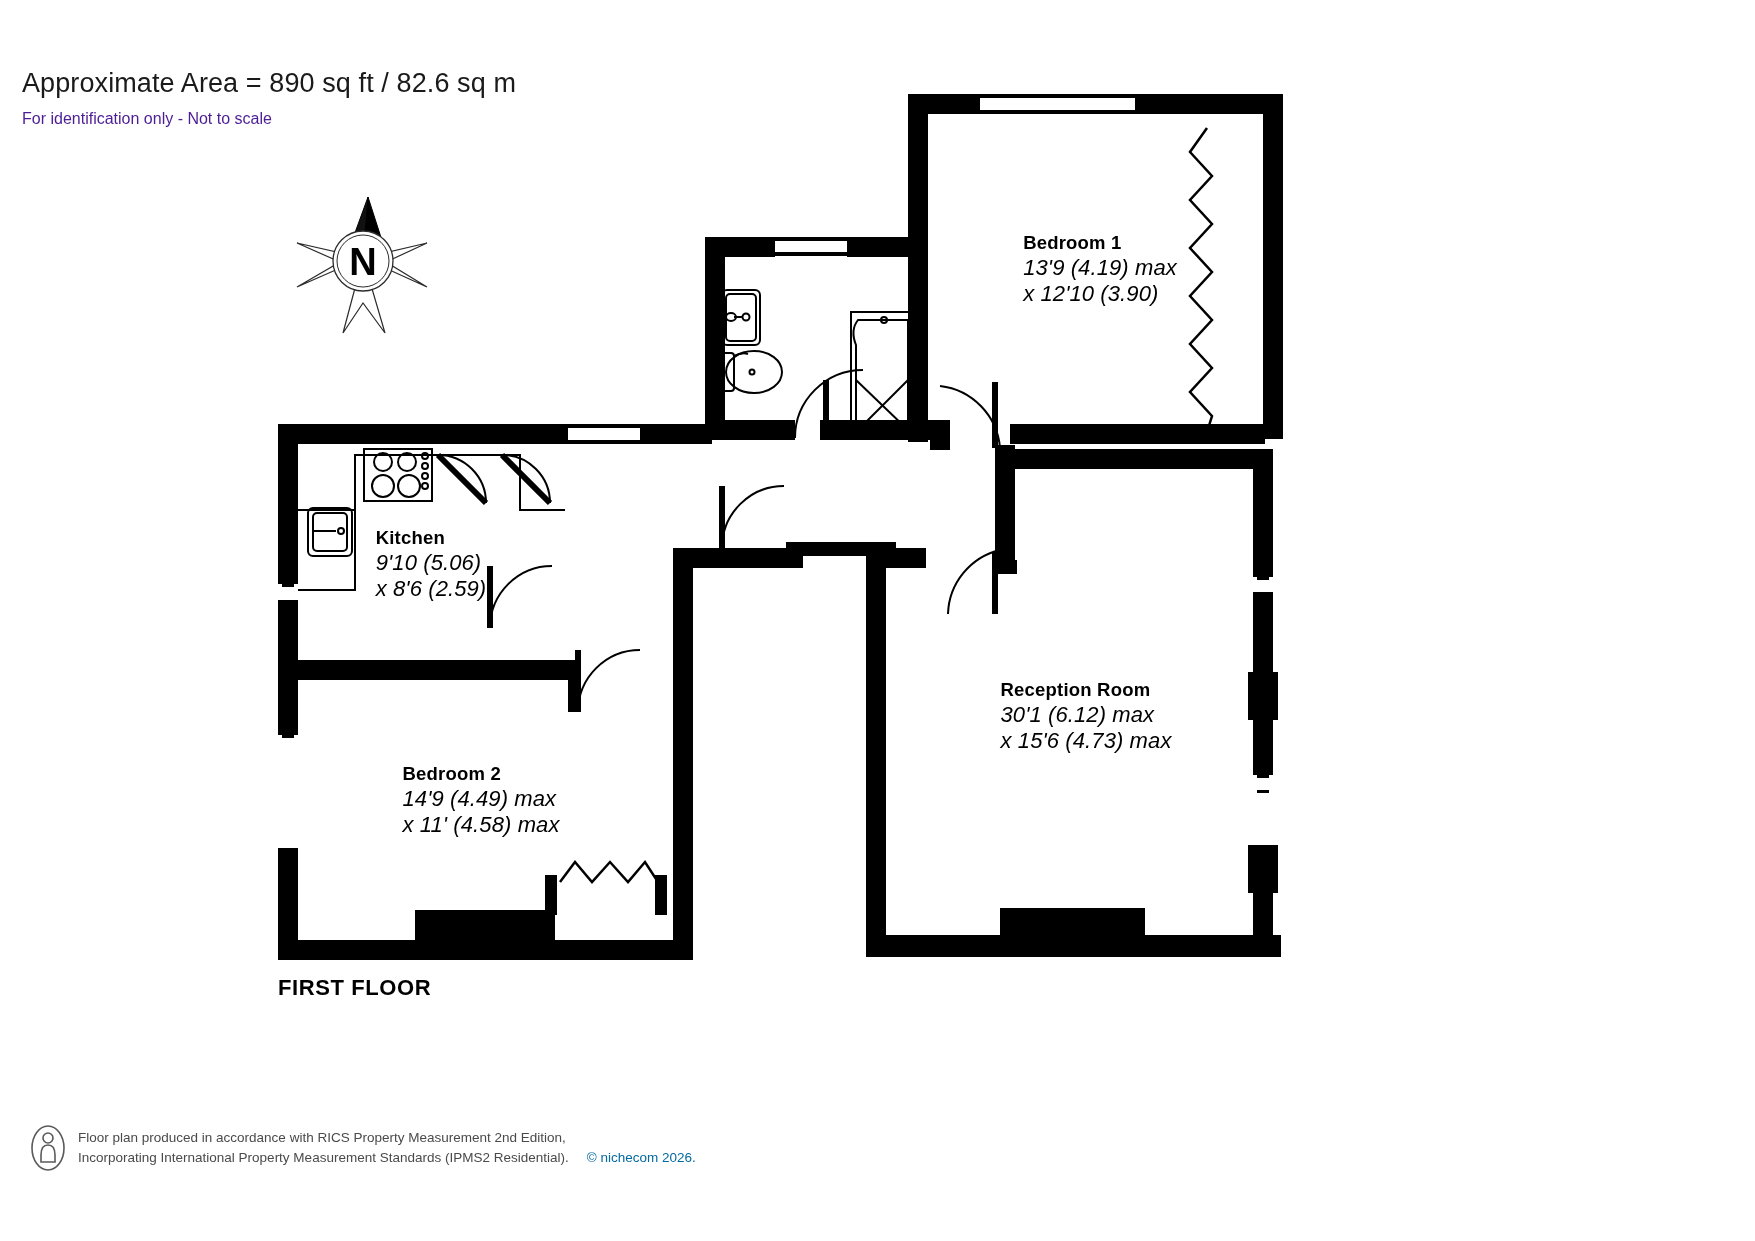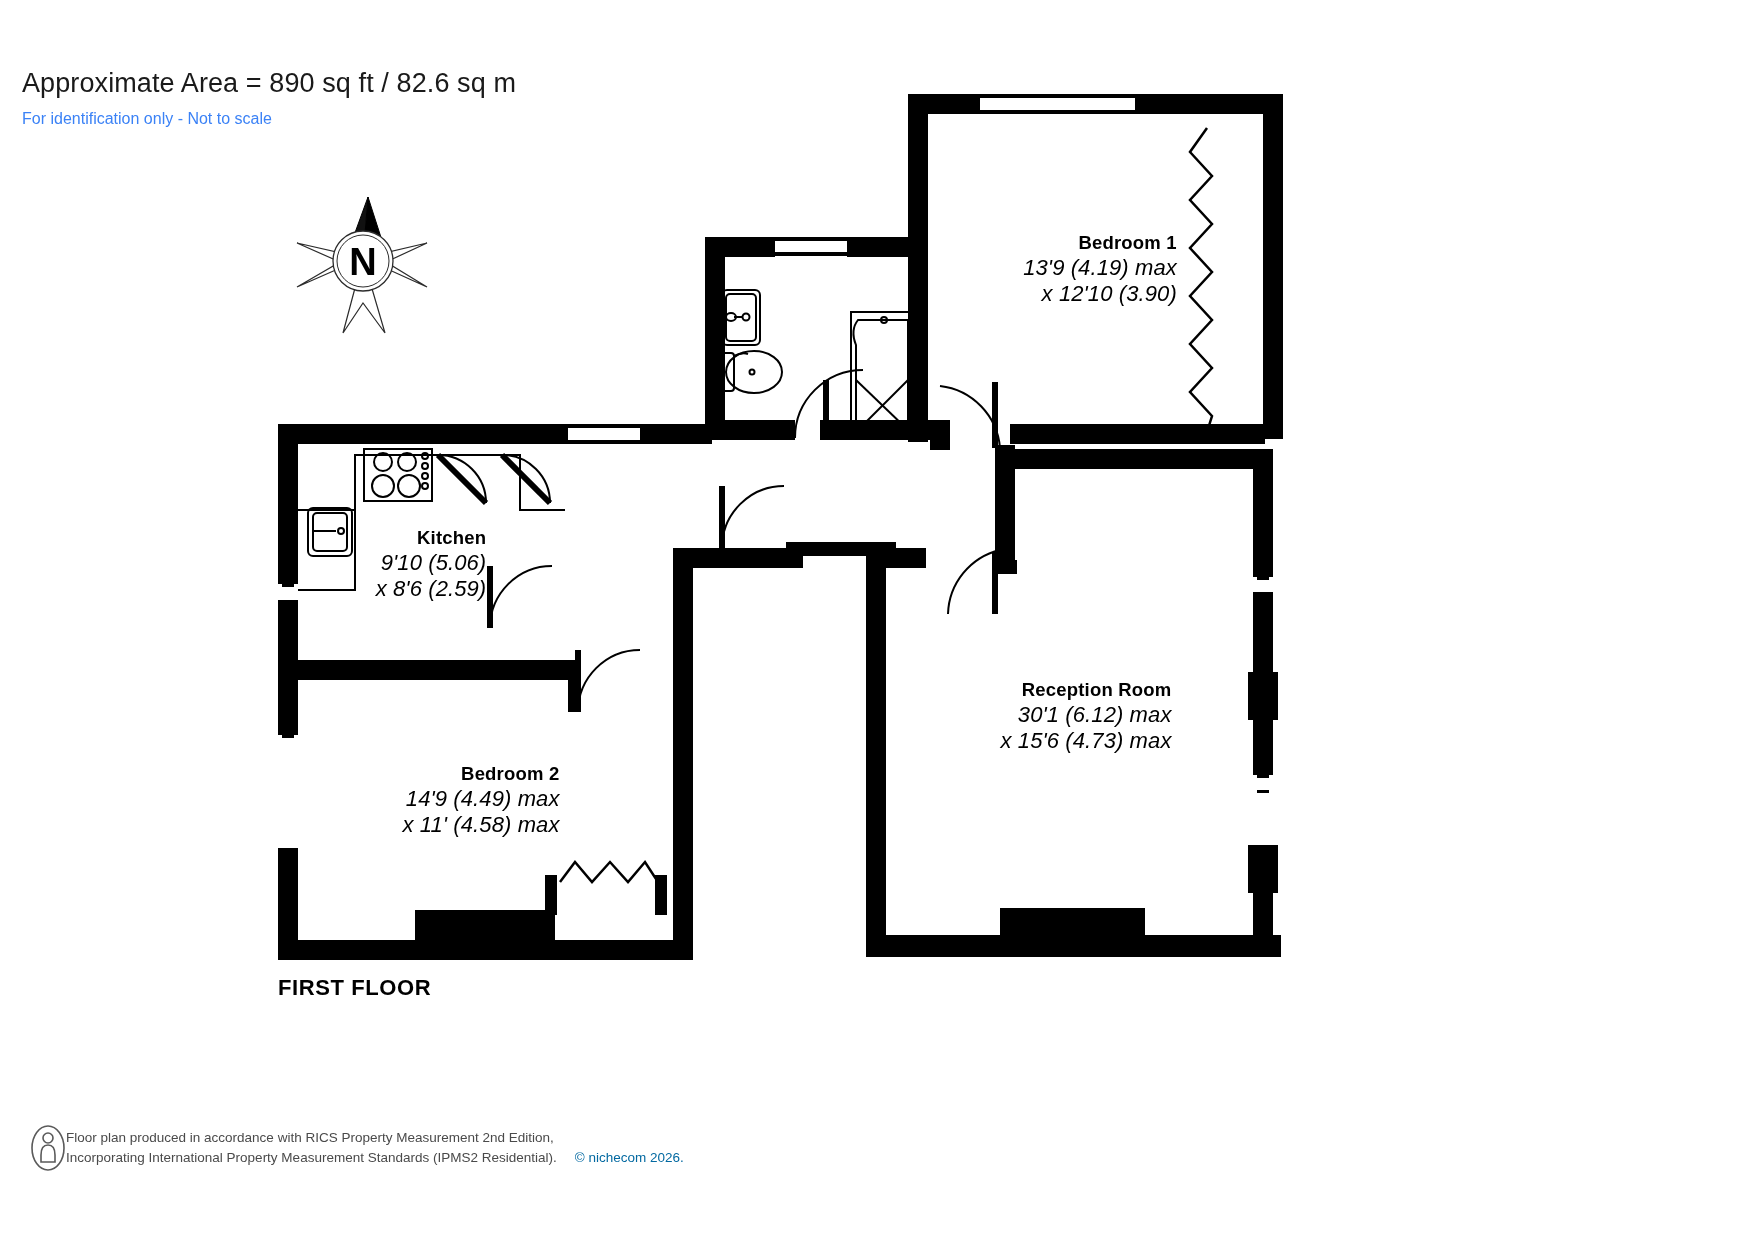--- a/index.html
+++ b/index.html
@@ -28,38 +28,39 @@
     font-size: 27px;
     color: #1a1a1a;
     letter-spacing: 0.1px;
     white-space: nowrap;
   }
   .hdr-sub {
     position: absolute;
     left: 22px;
     top: 110px;
     font-size: 16px;
-    color: #3b82f6;
+    color: #4c1d95;
     white-space: nowrap;
   }
   .floor-title {
     position: absolute;
     left: 278px;
     top: 975px;
     font-size: 22px;
     font-weight: bold;
     letter-spacing: 0.6px;
     white-space: nowrap;
   }
   .footer-wrap {
     position: absolute;
     left: 30px;
     top: 1125px;
     display: flex;
     align-items: center;
+    gap: 12px;
   }
   .footer-icon {
     width: 36px;
     height: 46px;
     flex: 0 0 auto;
   }
   .footer-lines {
     font-size: 13.5px;
     line-height: 1.48;
     color: #4a4a4a;
@@ -69,21 +70,21 @@
     display: flex;
     gap: 18px;
     align-items: baseline;
   }
   .copy {
     color: #0369a1;
   }
   
   .room-label {
     position: absolute;
-    text-align: right;
+    text-align: left;
     white-space: nowrap;
     line-height: 1.22;
   }
   .room-label .nm {
     font-size: 18.5px;
     font-weight: bold;
     display: block;
     letter-spacing: 0.2px;
   }
   .room-label .d1, .room-label .d2 {

